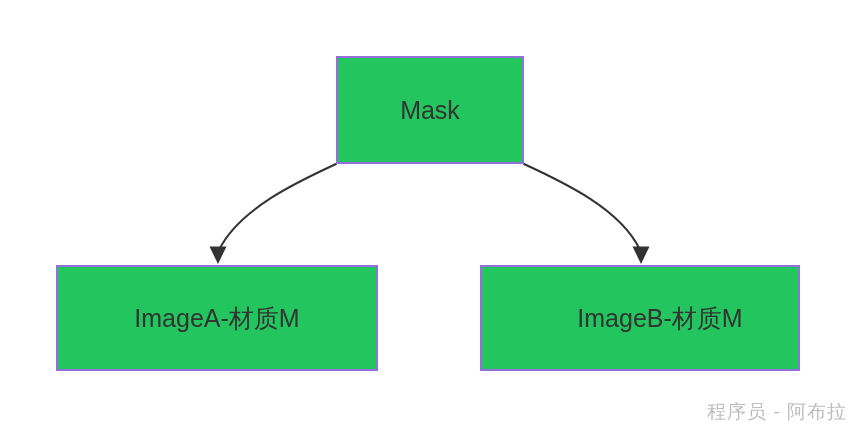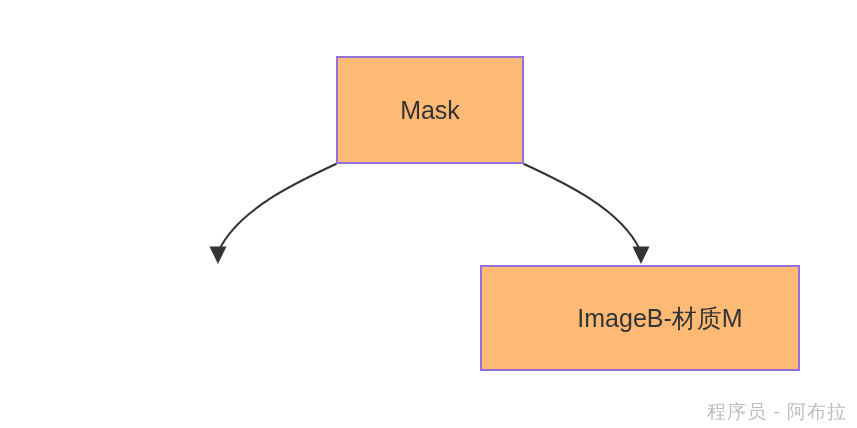--- a/index.html
+++ b/index.html
@@ -19,21 +19,21 @@
     position: absolute;
     left: 0;
     top: 0;
     width: 857px;
     height: 428px;
     pointer-events: none;
   }
   .node {
     position: absolute;
     box-sizing: border-box;
-    background: #fdba74;
+    background: #22c55e;
     border: 2px solid #9370DB;
     display: flex;
     align-items: center;
     justify-content: center;
   }
   .node-label {
     color: #333333;
     font-size: 25px;
     line-height: 1.2;
     white-space: nowrap;
@@ -62,20 +62,23 @@
     <path d="M336,164 C297,182 239,209 219,250" fill="none" stroke-width="2" stroke-linecap="round" stroke="#333333"></path>
     <polygon points="218,264 209.5,246.5 226.5,246.5" fill="#333333"></polygon>
     <path d="M524,164 C563,182 621,209 640,250" fill="none" stroke-width="2" stroke-linecap="round" stroke="#333333"></path>
     <polygon points="641,264 632.5,246.5 649.5,246.5" fill="#333333"></polygon>
   </svg>
 
   <div class="node node-mask">
     <span class="node-label">Mask</span>
   </div>
 
+  <div class="node node-imagea">
+    <span class="node-label">ImageA-材质M</span>
+  </div>
 
   <div class="node node-imageb">
     <span class="node-label">ImageB-材质M</span>
   </div>
 
   <div class="watermark">程序员 - 阿布拉</div>
 
 </div>
 
 </body></html>

